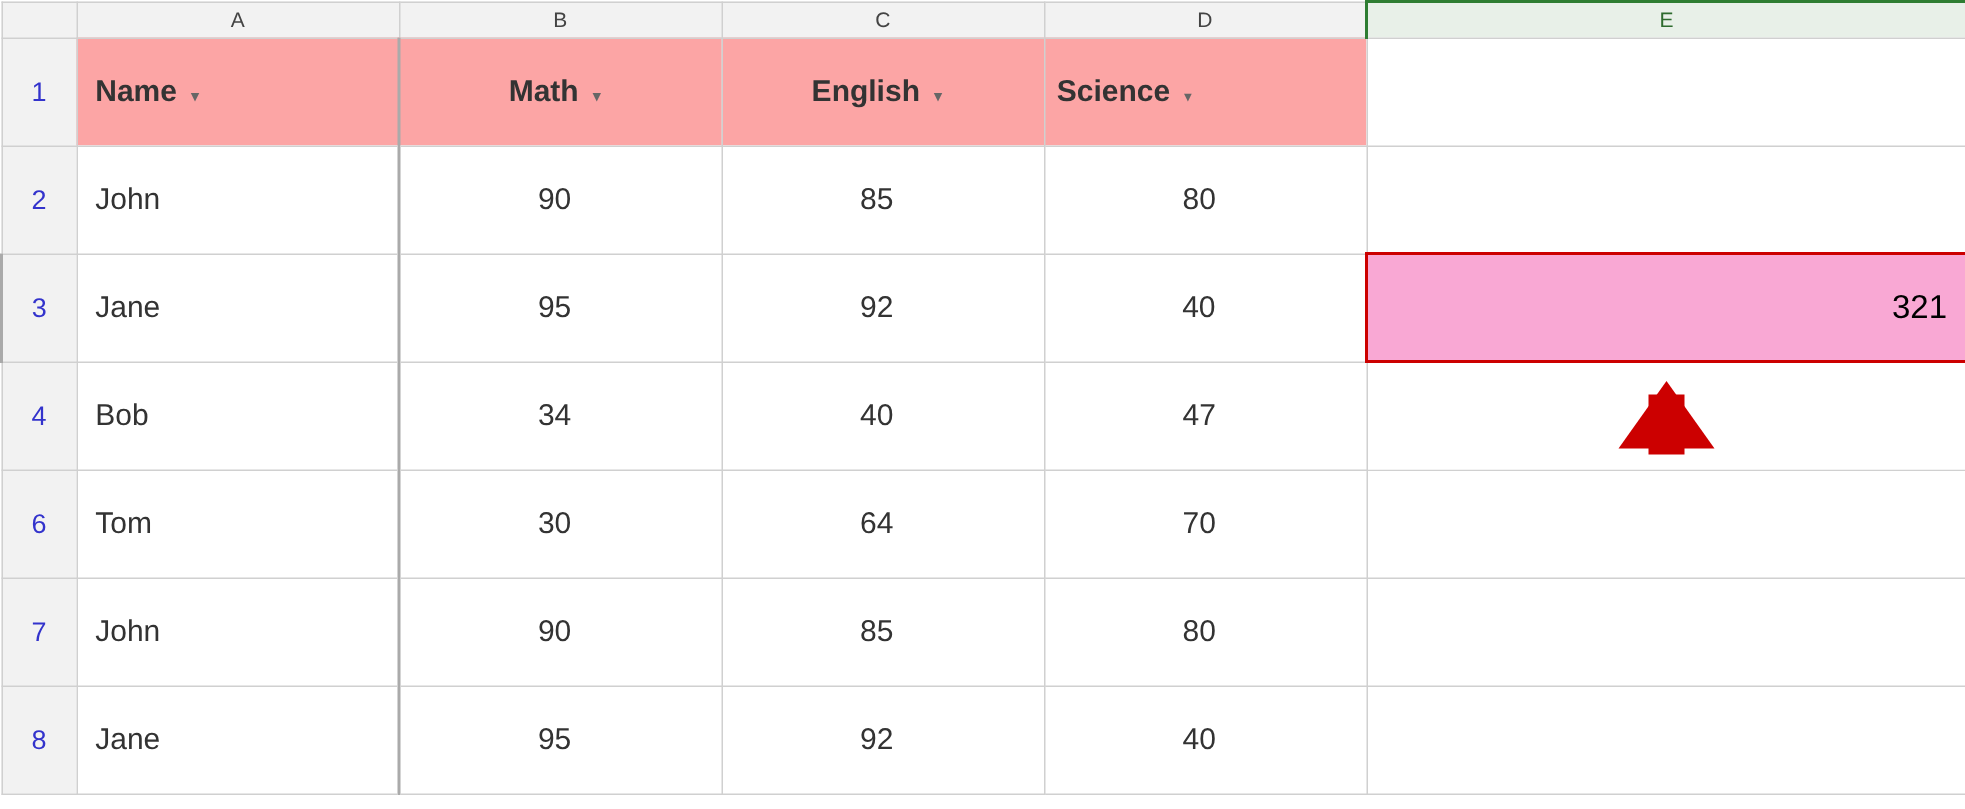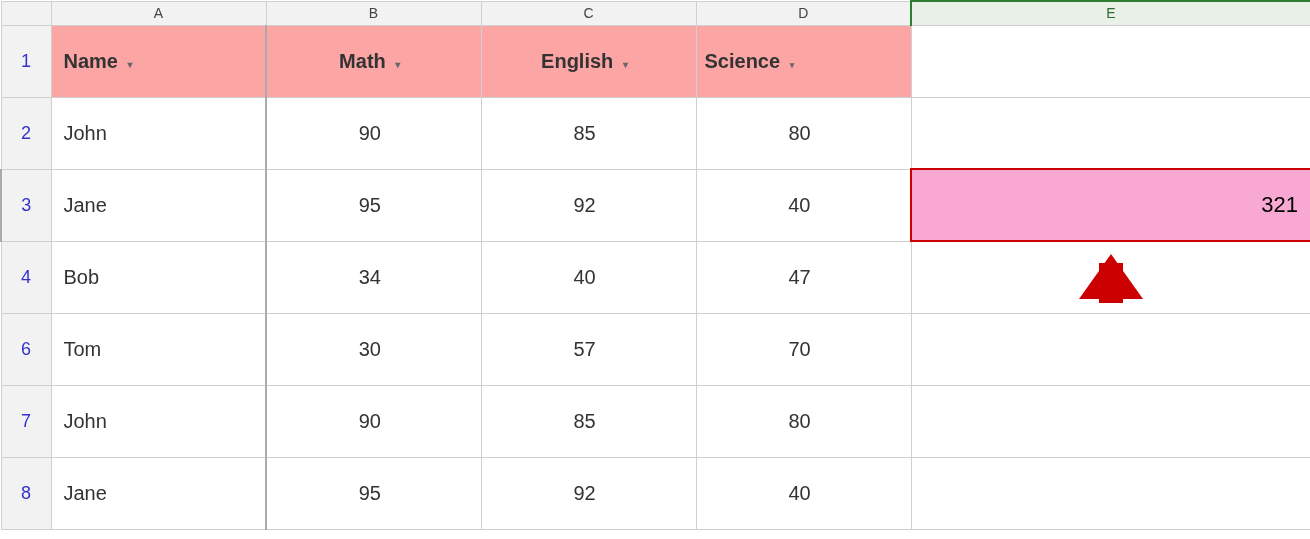--- a/index.html
+++ b/index.html
@@ -264,21 +264,21 @@
           <td class="number-cell">47</td>
           <td class="arrow-cell">
             <div class="red-arrow-up"></div>
           </td>
         </tr>
 
         <tr>
           <td class="row-num">6</td>
           <td class="name-cell">Tom</td>
           <td class="number-cell">30</td>
-          <td class="number-cell">57</td>
+          <td class="number-cell">64</td>
           <td class="number-cell">70</td>
           <td class="e-col-empty"></td>
         </tr>
 
         <tr>
           <td class="row-num">7</td>
           <td class="name-cell">John</td>
           <td class="number-cell">90</td>
           <td class="number-cell">85</td>
           <td class="number-cell">80</td>

